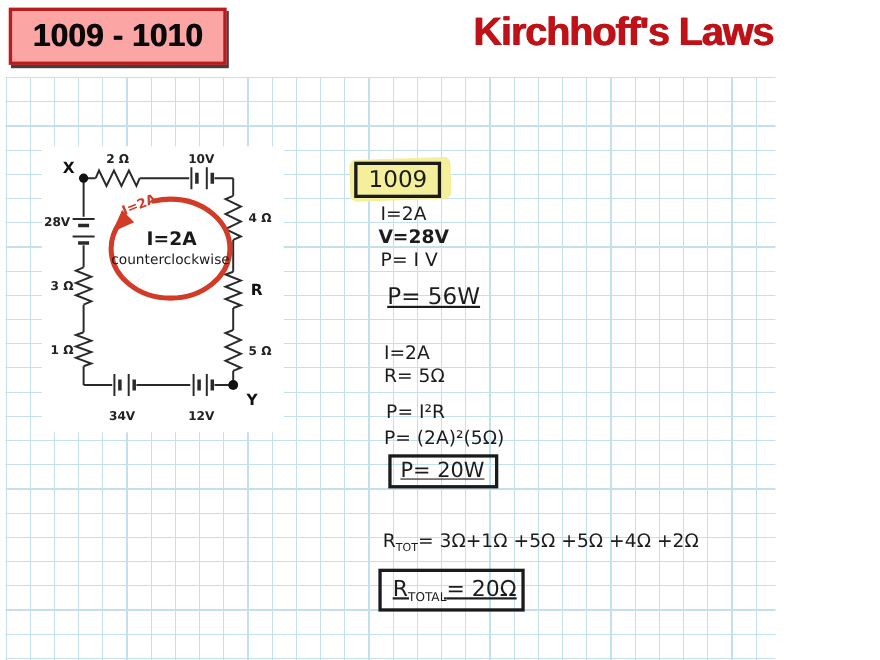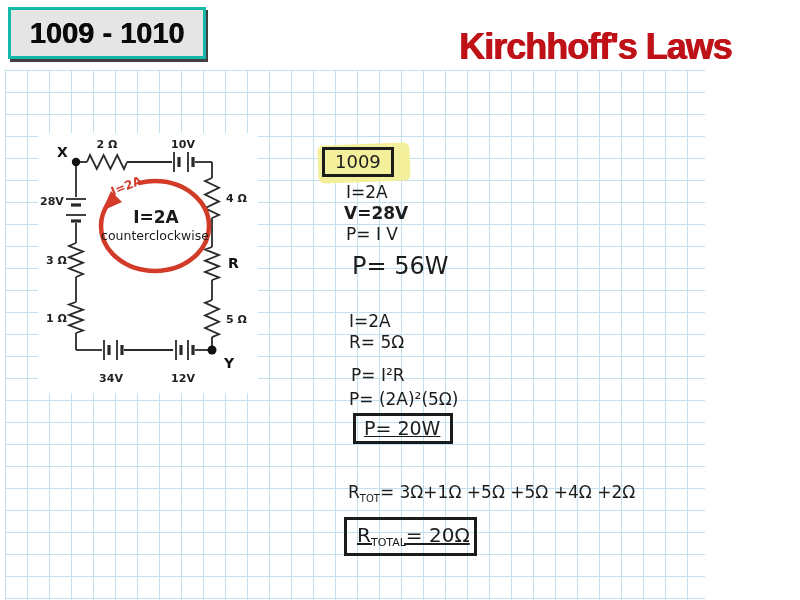--- a/index.html
+++ b/index.html
@@ -11,59 +11,58 @@
   
   .graph-paper{
     position:absolute;left:5px;top:70px;width:700px;height:530px;
     background-image:
       repeating-linear-gradient(to right, #c3e0ef 0, #c3e0ef 1px, transparent 1px, transparent 22px),
       repeating-linear-gradient(to bottom, #c3e0ef 0, #c3e0ef 1px, transparent 1px, transparent 22px);
   }
   
   .badge{
     position:absolute;left:8px;top:7px;width:192px;height:46px;
-    background:#e5e5e5;border:3px solid #14b8a6;
+    background:#fca5a5;border:3px solid #b91c1c;
     box-shadow:2px 3px 0 rgba(30,30,30,.85);
     display:flex;align-items:center;justify-content:center;
     font-size:29px;font-weight:bold;color:#0a0a0a;letter-spacing:0px;
     text-shadow:.6px 0 0 #0a0a0a;
   }
   
   .main-title{
     position:absolute;left:430px;top:6px;width:330px;height:46px;
-    display:flex;align-items:center;justify-content:center;
+    display:flex;align-items:center;justify-content:flex-start;
     color:#bf1118;font-size:36px;font-weight:bold;letter-spacing:-1px;
     text-shadow:1px 0 0 #bf1118;
-    margin-top:18px;
   }
   
   .circuit-panel{
     position:absolute;left:38px;top:133px;width:220px;height:260px;
     background:#ffffff;
   }
   .circuit-panel svg{display:block;}
   svg text{font-family:"DejaVu Sans", sans-serif;}
   
   .hw{color:#1c1c1c;font-family:"DejaVu Sans", sans-serif;}
   .sec{position:absolute;}
   .pbox{
     display:inline-block;border:3px solid #1b1b1b;background:transparent;
-    padding:1px 10px 2px 10px;font-size:18px;position:relative;z-index:2;
+    padding:1px 10px 2px 10px;font-size:21px;position:relative;z-index:2;
   }
   .hl{
     position:absolute;background:#f3ef9b;border-radius:6px;z-index:1;
     transform:rotate(-2deg);
   }
   .hwline{position:relative;z-index:2;font-size:17px;line-height:20px;white-space:nowrap;}
   .resultbox{
     display:inline-block;border:3px solid #1b1b1b;padding:1px 10px 2px 8px;
     font-size:19px;white-space:nowrap;position:relative;z-index:2;text-decoration:underline;
   }
   .sub{font-size:10px;vertical-align:-4px;letter-spacing:0;}
-  .big{font-size:24px;}
+  .big{font-size:21px;text-decoration:underline;}
 </style>
 </head>
 <body>
 
 <div class="graph-paper"></div>
 
 <div class="badge">
   <span>1009 - 1010</span>
 </div>
 

